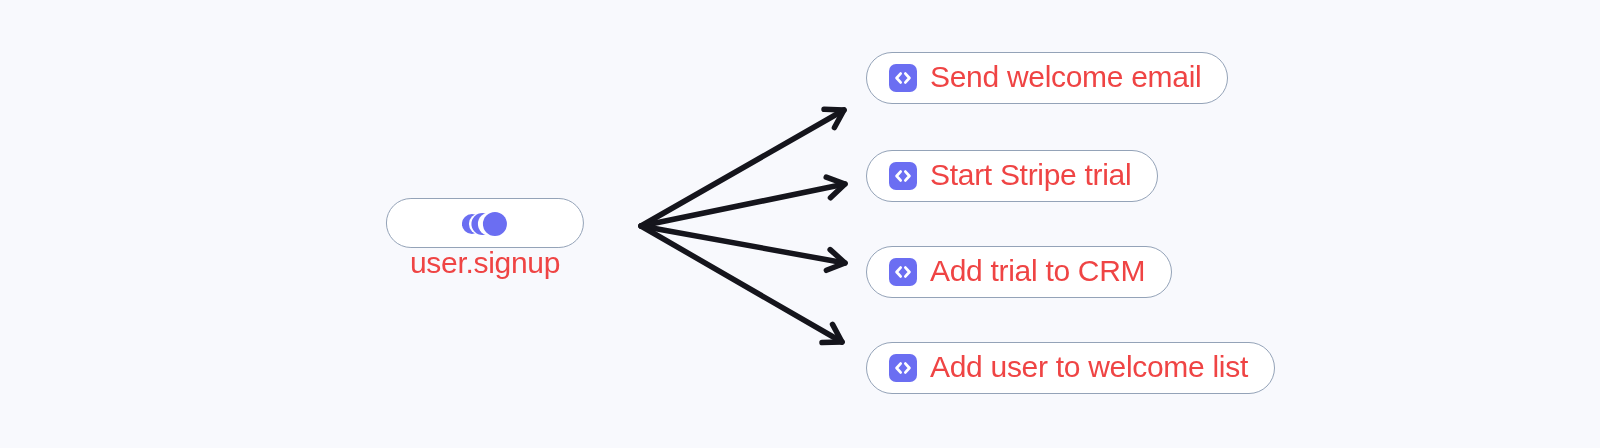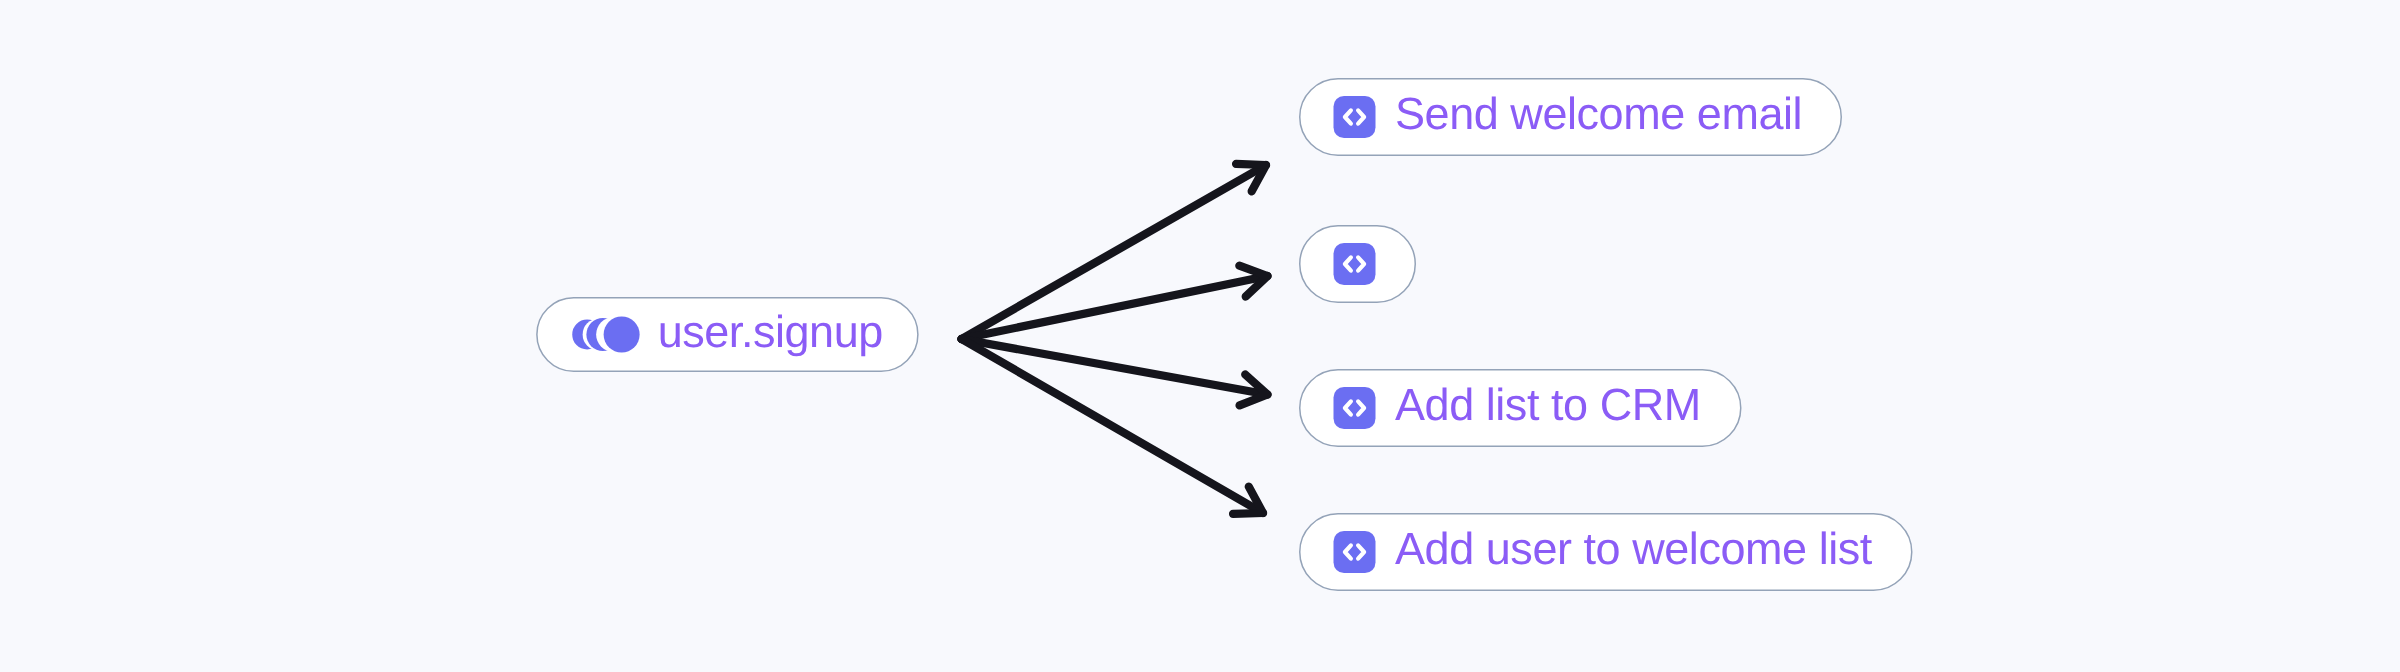--- a/index.html
+++ b/index.html
@@ -24,33 +24,34 @@
   }
   .node {
     position: absolute;
     display: inline-flex;
     align-items: center;
     box-sizing: border-box;
     background: #ffffff;
     border: 1.5px solid #94a3b8;
     border-radius: 27px;
     height: 52px;
-    color: #8b5cf6;
+    color: #ef4444;
     font-size: 30px;
     letter-spacing: -0.3px;
     white-space: nowrap;
   }
   .node .label { line-height: 1; padding-bottom: 2px; }
   .source {
     left: 485px;
     top: 223px;
     transform: translate(-50%, -50%);
     height: 50px;
-    padding: 0 23px;
+    padding: 12px 23px;
     gap: 11px;
+    flex-direction: column;
   }
   .target {
     left: 866px;
     padding: 0 26px 0 22px;
     gap: 13px;
   }
   .t0 { top: 52px; }
   .t1 { top: 150px; }
   .t2 { top: 246px; }
   .t3 { top: 342px; }
@@ -112,30 +113,31 @@
     <span class="label">Send welcome email</span>
   </div>
 
   <div class="node target t1">
     <span class="code-badge">
       <svg viewBox="0 0 28 28" aria-hidden="true">
         <polyline points="11.6,9.6 7.6,14 11.6,18.4"></polyline>
         <polyline points="16.4,9.6 20.4,14 16.4,18.4"></polyline>
       </svg>
     </span>
+    <span class="label">Start Stripe trial</span>
   </div>
 
   <div class="node target t2">
     <span class="code-badge">
       <svg viewBox="0 0 28 28" aria-hidden="true">
         <polyline points="11.6,9.6 7.6,14 11.6,18.4"></polyline>
         <polyline points="16.4,9.6 20.4,14 16.4,18.4"></polyline>
       </svg>
     </span>
-    <span class="label">Add list to CRM</span>
+    <span class="label">Add trial to CRM</span>
   </div>
 
   <div class="node target t3">
     <span class="code-badge">
       <svg viewBox="0 0 28 28" aria-hidden="true">
         <polyline points="11.6,9.6 7.6,14 11.6,18.4"></polyline>
         <polyline points="16.4,9.6 20.4,14 16.4,18.4"></polyline>
       </svg>
     </span>
     <span class="label">Add user to welcome list</span>

